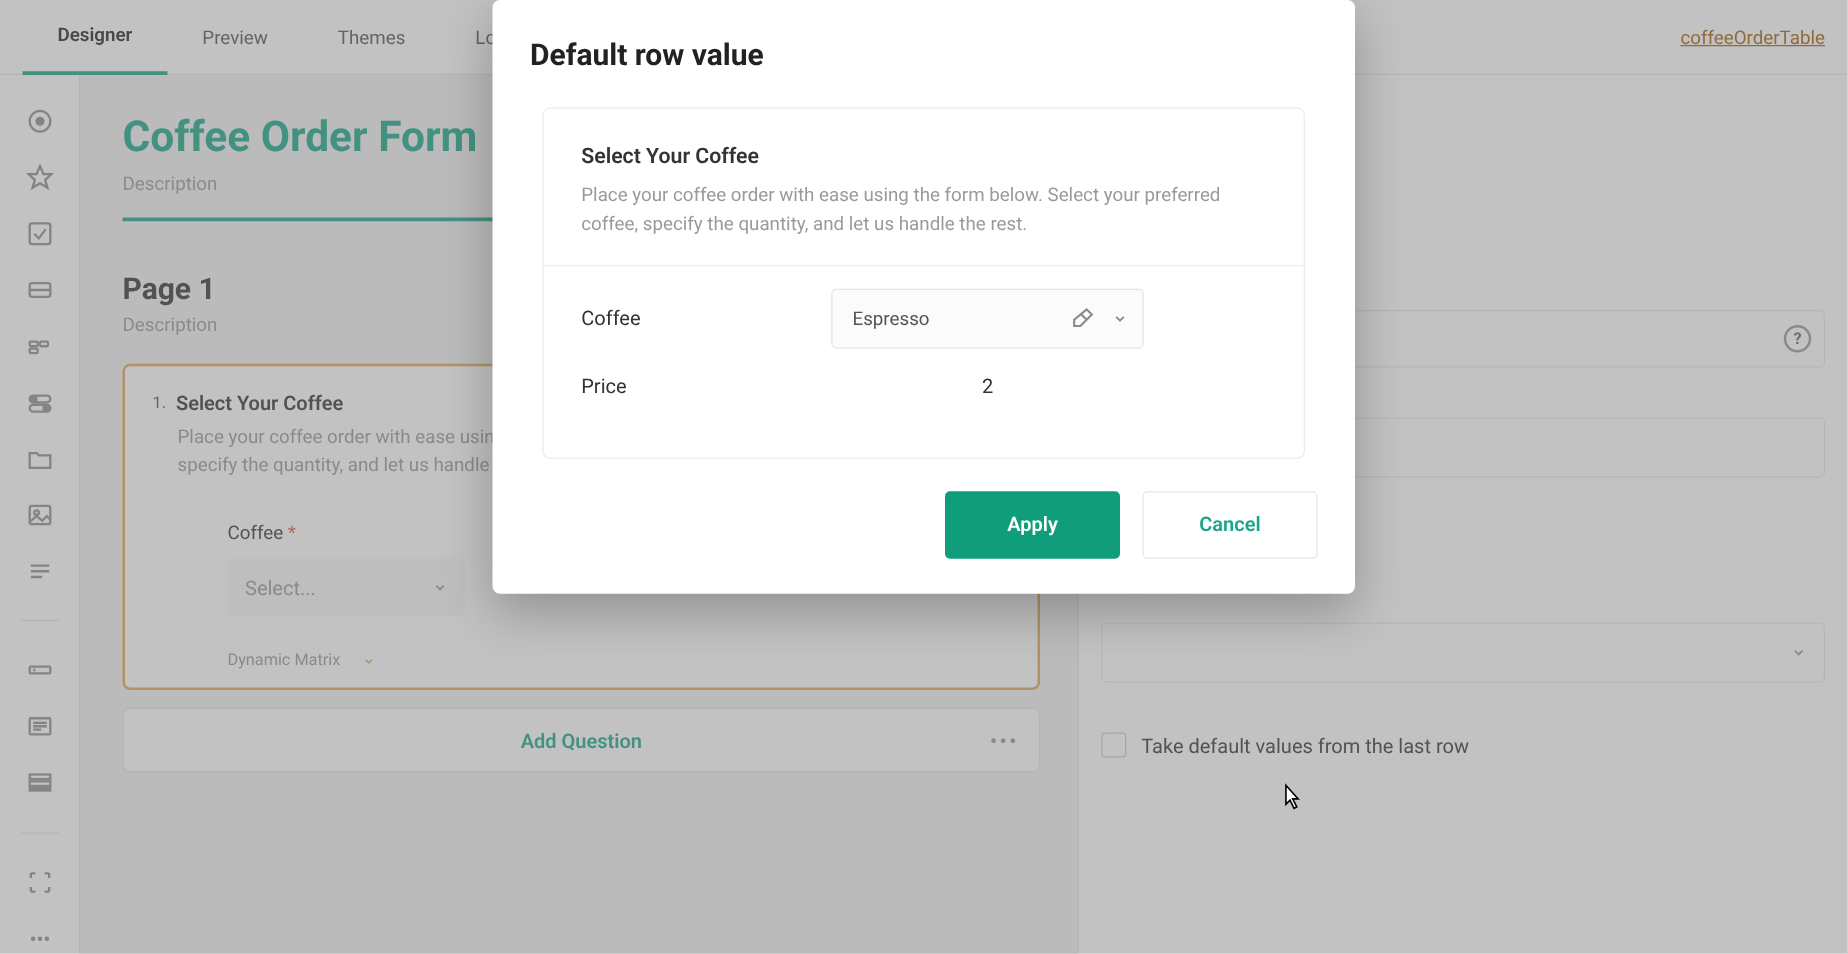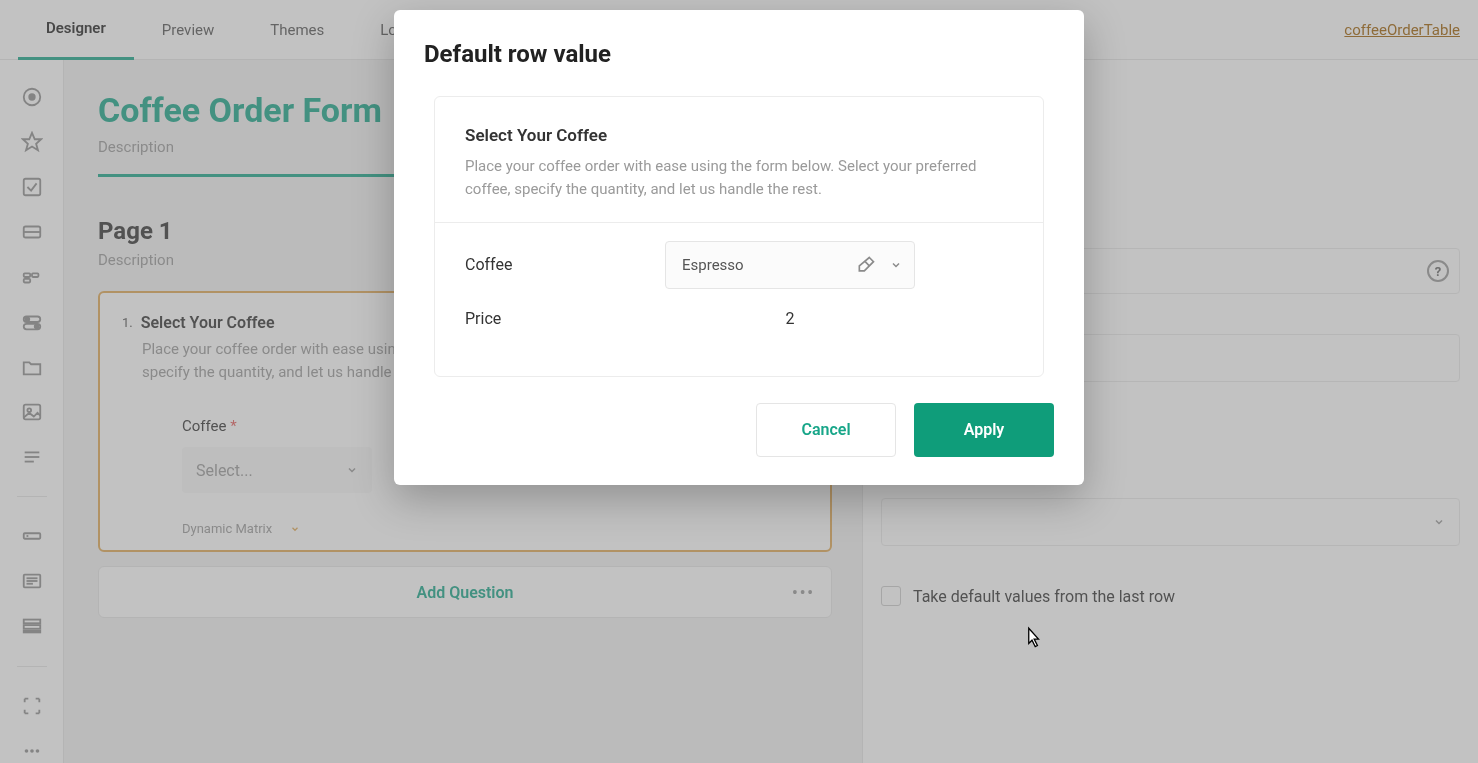--- a/index.html
+++ b/index.html
@@ -138,21 +138,20 @@
     .chk { width:20px; height:20px; border:1px solid #ccc; border-radius:3px; }
     .chevron-select {
       width:100%; height:48px; border:1px solid #eaeaea; border-radius:4px;
       display:flex; justify-content:flex-end; align-items:center; padding:0 14px; margin-bottom: 40px;
     }
     
     .overlay {
       position: absolute; inset: 0;
       background: rgba(120,120,120,0.45);
       display:flex; align-items:flex-start; justify-content:center;
-      padding-top: 10px;
     }
     .modal {
       width: 690px;
       background: #fff;
       border-radius: 6px;
       box-shadow: 0 14px 40px rgba(0,0,0,.25);
       padding: 30px 30px 28px;
     }
     .modal-title { font-size: 24px; font-weight: 700; color: #222; margin-bottom: 28px; }
     .modal-card {
@@ -398,22 +397,22 @@
       <div class="mc-row">
         <div class="mc-row-label">Price</div>
         <div class="mc-row-val">
           <div class="price-val">2</div>
         </div>
       </div>
 
     </div>
 
     <div class="modal-footer">
+      <div class="btn btn-apply">Apply</div>
       <div class="btn btn-cancel">Cancel</div>
-      <div class="btn btn-apply">Apply</div>
     </div>
   </div>
 </div>
 
 <div class="cursor">
   <svg width="26" height="26" viewBox="0 0 24 24">
       <path d="M9 3 L9 17 L12 14 L15 20 L17 19 L14 13 L18 13 Z" fill="#fff" stroke="#000" stroke-width="1.2"></path>
     </svg>
 </div>
 

